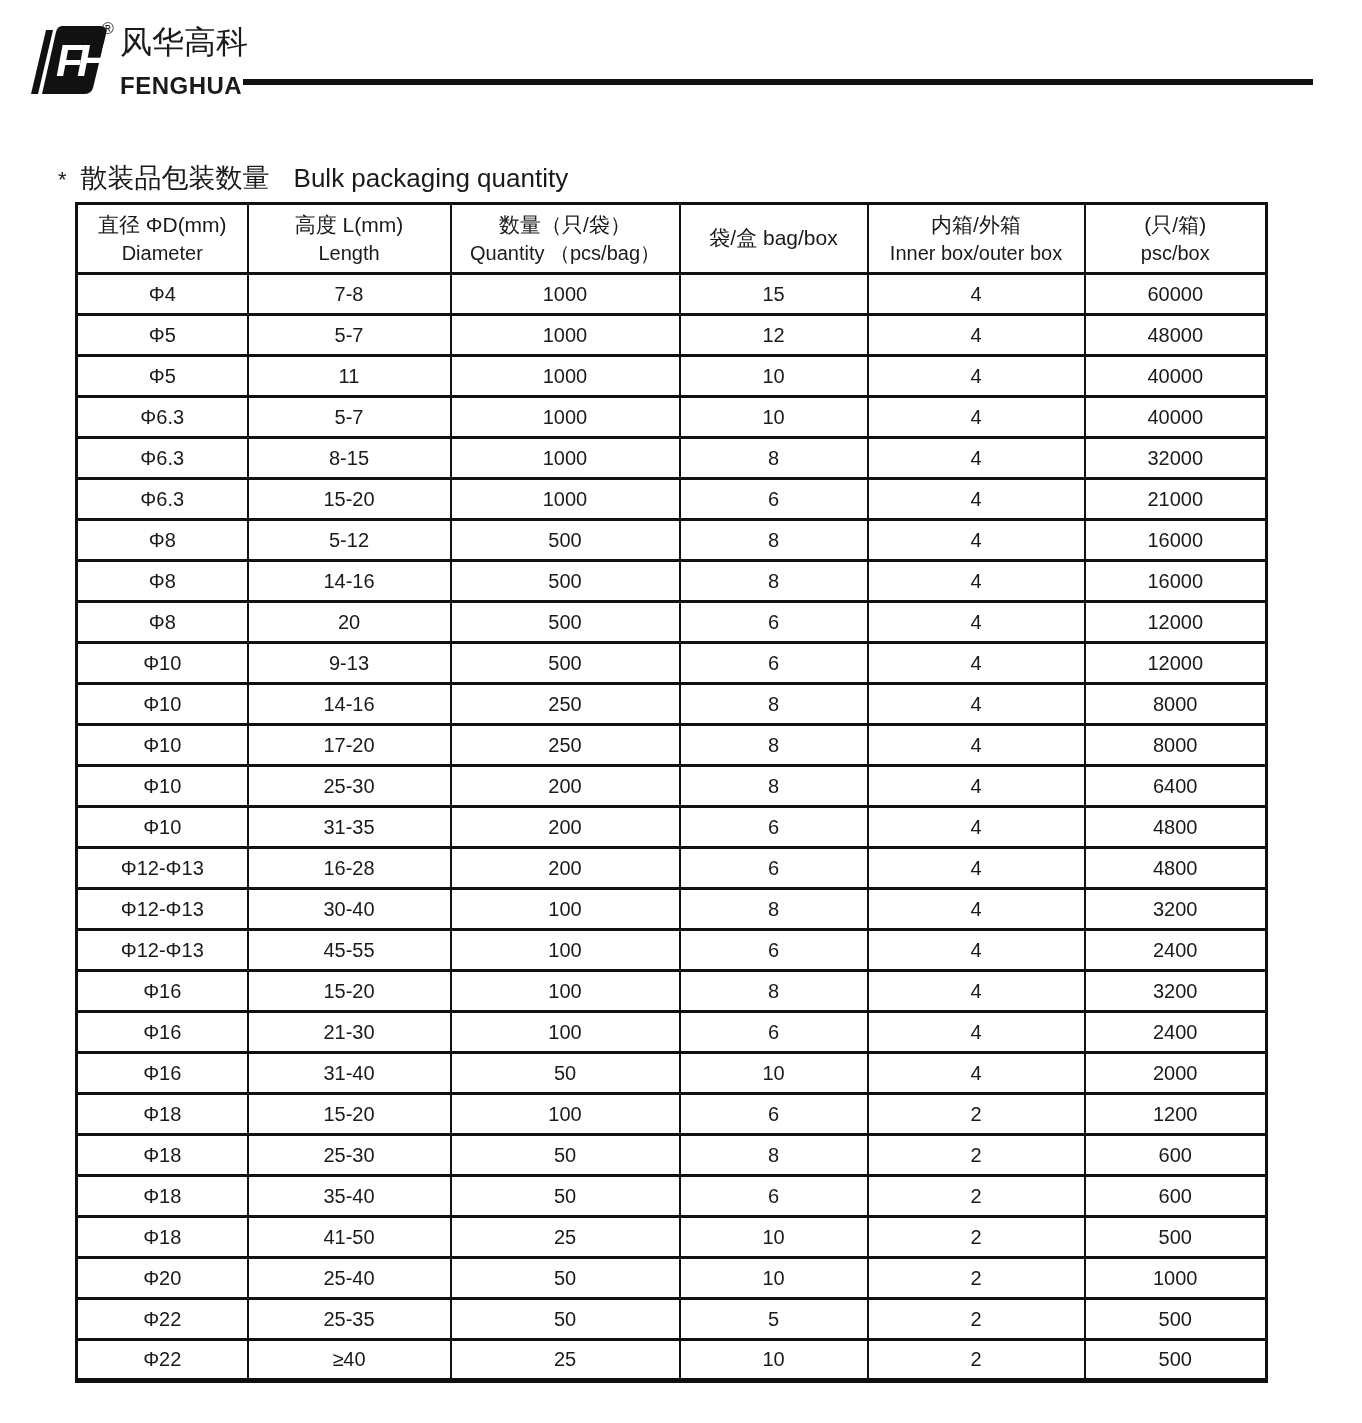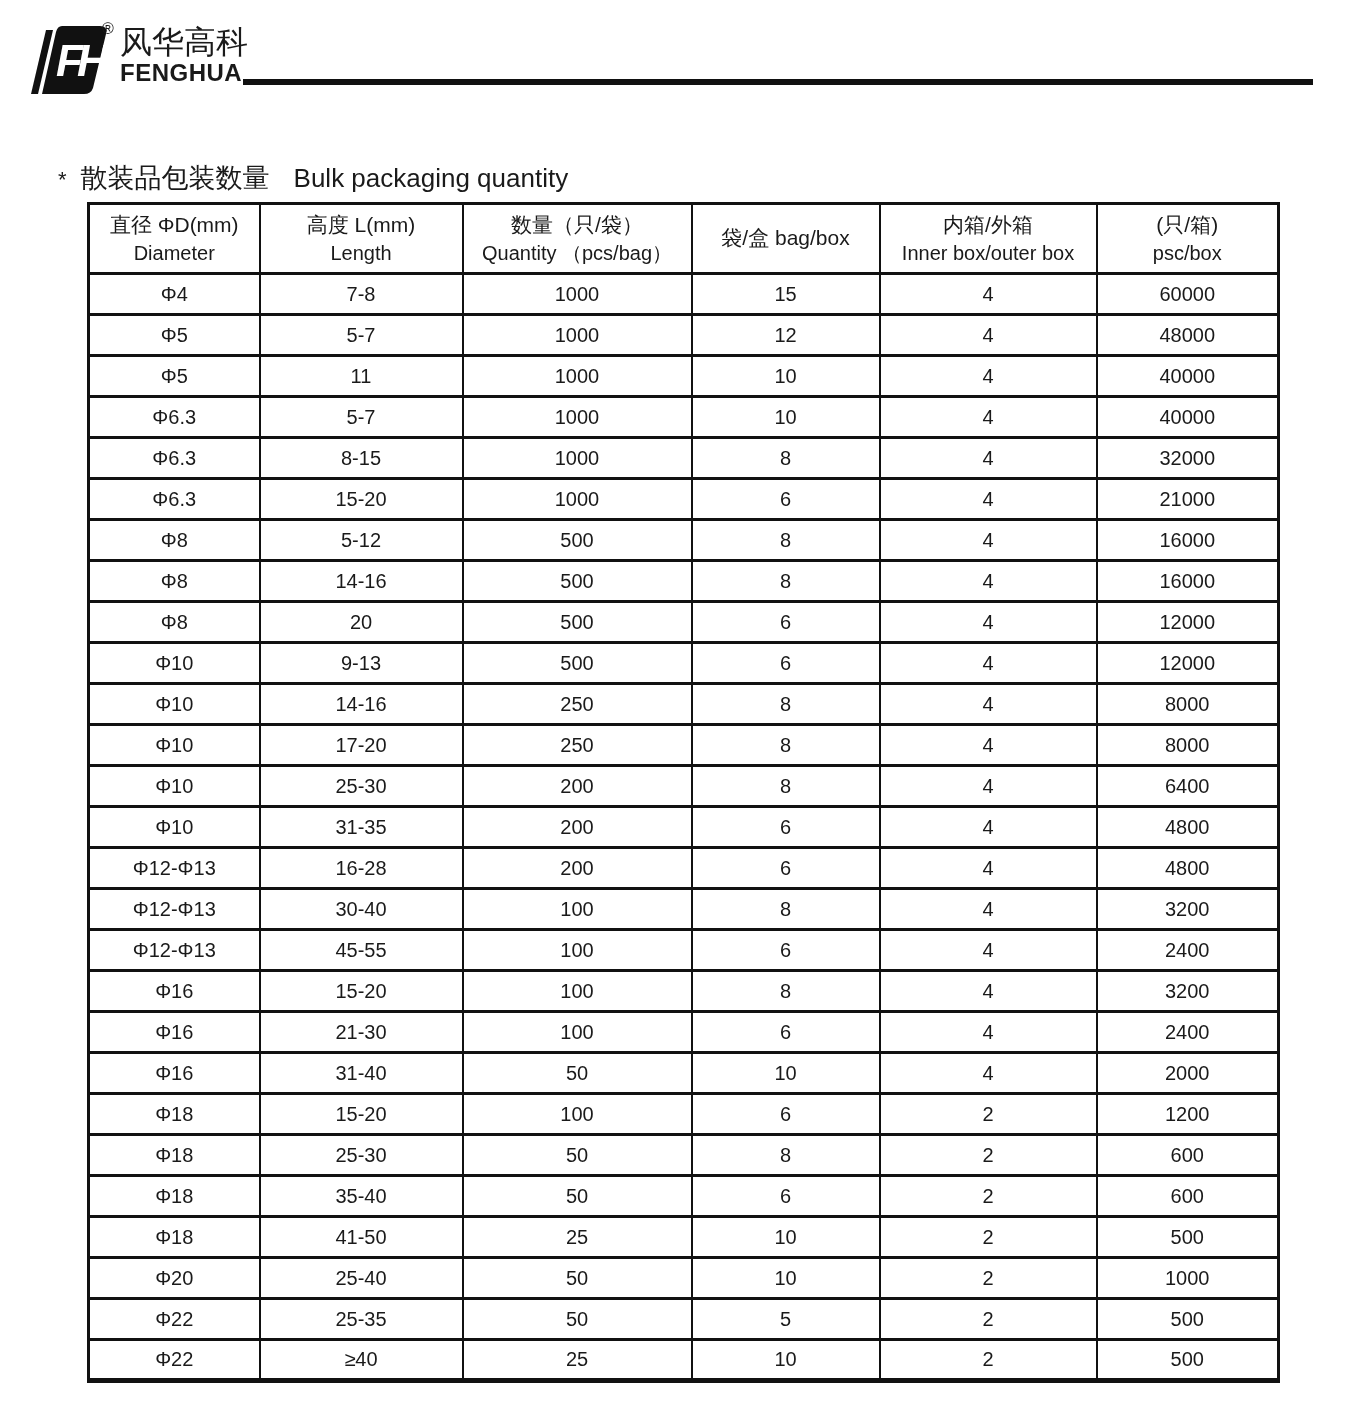--- a/index.html
+++ b/index.html
@@ -39,21 +39,21 @@
   .brand-cn {
     font-size: 32px;
     font-weight: 400;
     letter-spacing: 0px;
     white-space: nowrap;
   }
   .brand-en {
     font-size: 24px;
     font-weight: 700;
     letter-spacing: 0.5px;
-    margin-top: 3px;
+    margin-top: 16px;
     white-space: nowrap;
   }
   .doc-title {
     position: absolute;
     right: 76px;
     top: 30px;
     font-size: 29px;
     font-weight: 700;
     letter-spacing: 0.5px;
     white-space: nowrap;
@@ -94,21 +94,20 @@
   
   table.pack-table {
     position: absolute;
     left: 75px;
     top: 202px;
     width: 1190px;
     border-collapse: collapse;
     table-layout: fixed;
     border: 3px solid #111111;
     border-bottom-width: 5px;
-    margin-left: 12px;
   }
   .pack-table th, .pack-table td {
     border: 2px solid #111111;
     border-top-width: 3px;
     text-align: center;
     vertical-align: middle;
     font-weight: 400;
     color: #1a1a1a;
     overflow: hidden;
   }

